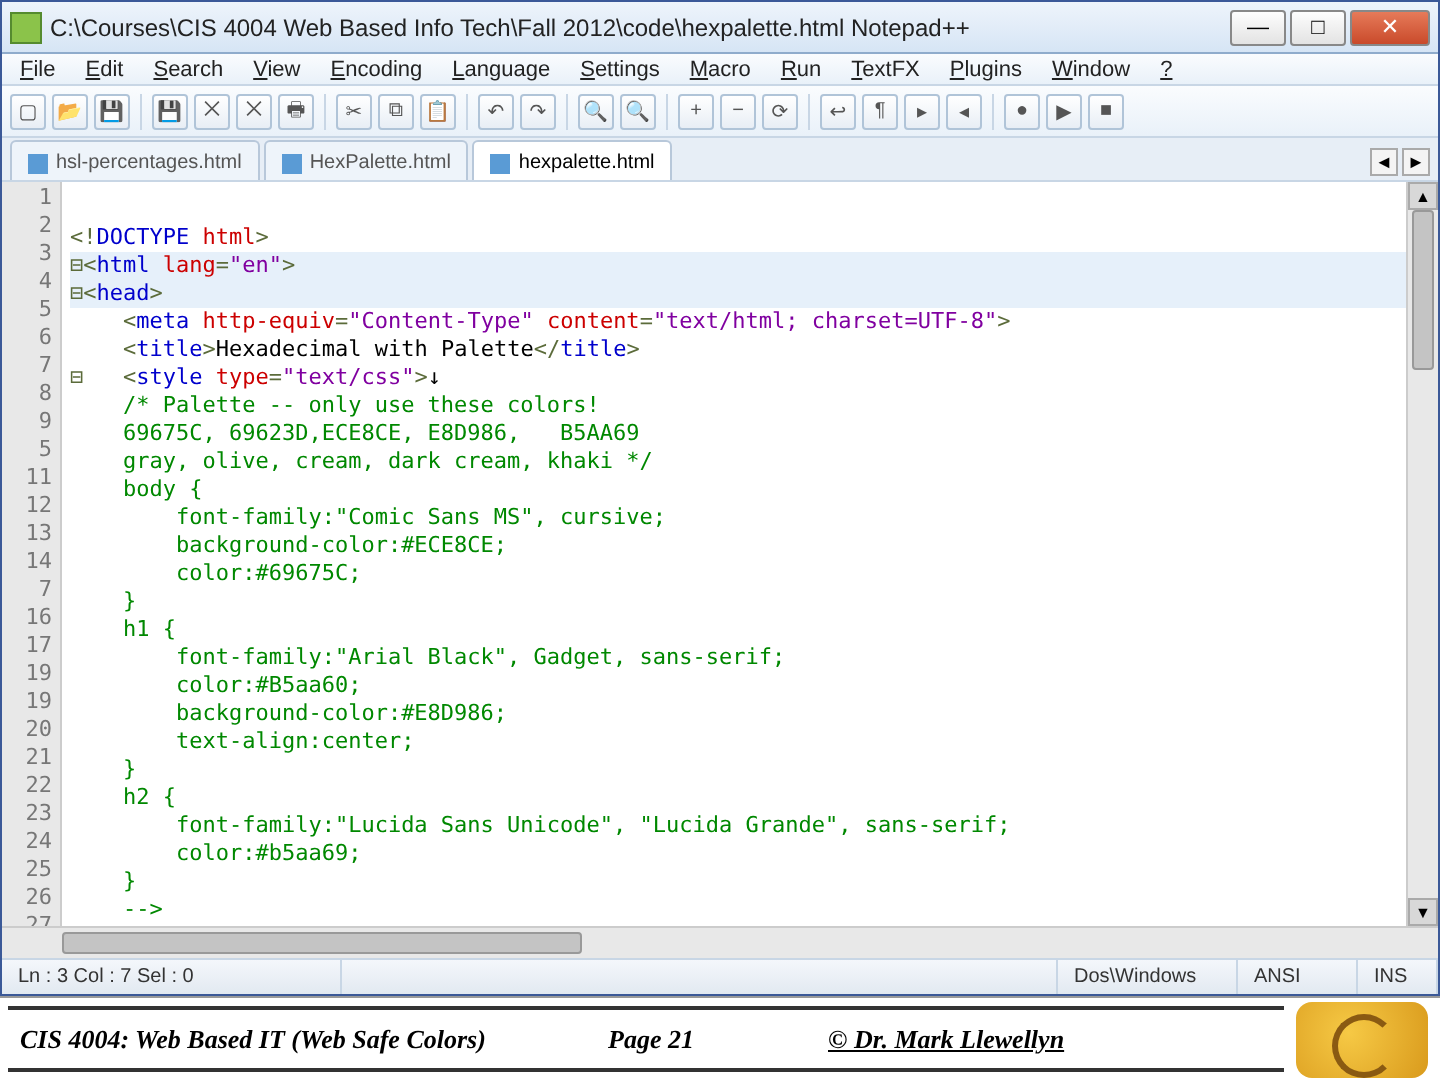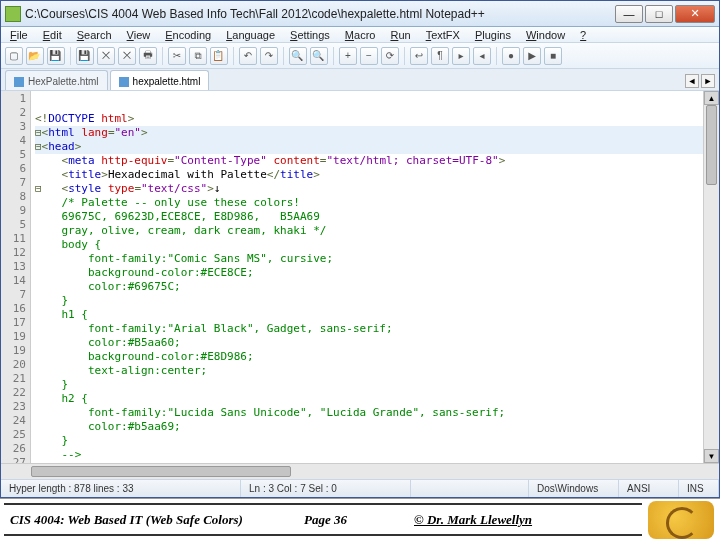--- a/index.html
+++ b/index.html
@@ -109,20 +109,24 @@
       <div class="tbtn">¶</div>
       <div class="tbtn">▸</div>
       <div class="tbtn">◂</div>
       <div class="tsep"></div>
       <div class="tbtn">●</div>
       <div class="tbtn">▶</div>
       <div class="tbtn">■</div>
     </div>
 
   <div class="tabbar" id="tabbar">
+    <div class="tab">
+        <div class="tabicon"></div>
+        <span>hsl-percentages.html</span>
+      </div>
       <div class="tab">
         <div class="tabicon"></div>
         <span>HexPalette.html</span>
       </div>
       <div class="tab active">
         <div class="tabicon"></div>
         <span>hexpalette.html</span>
       </div>
       <div class="tabnav">
       <div class="tb">◄</div>
@@ -166,29 +170,28 @@
       <div class="thumb"></div>
       <div class="arr" style="bottom:0">▼</div>
     </div>
   </div>
 
   <div class="hscroll">
     <div class="thumb"></div>
   </div>
 
   <div class="statusbar">
-    <div class="cell" style="flex:0 0 240px">Hyper   length : 878    lines : 33</div>
     <div class="cell" style="flex:0 0 170px">Ln : 3   Col : 7   Sel : 0</div>
     <div class="cell" style="flex:1"></div>
     <div class="cell" style="flex:0 0 90px">Dos\Windows</div>
     <div class="cell" style="flex:0 0 60px">ANSI</div>
     <div class="cell" style="flex:0 0 40px">INS</div>
   </div>
 </div>
 
 <div class="footer">
   <div class="footer-border">
     <span class="footer-text ft1">CIS 4004: Web Based IT (Web Safe Colors)</span>
-    <span class="footer-text ft2">Page 36</span>
+    <span class="footer-text ft2">Page 21</span>
     <span class="footer-text ft3">© Dr. Mark Llewellyn</span>
   </div>
   <div class="logo"></div>
 </div>
 
 </body></html>

